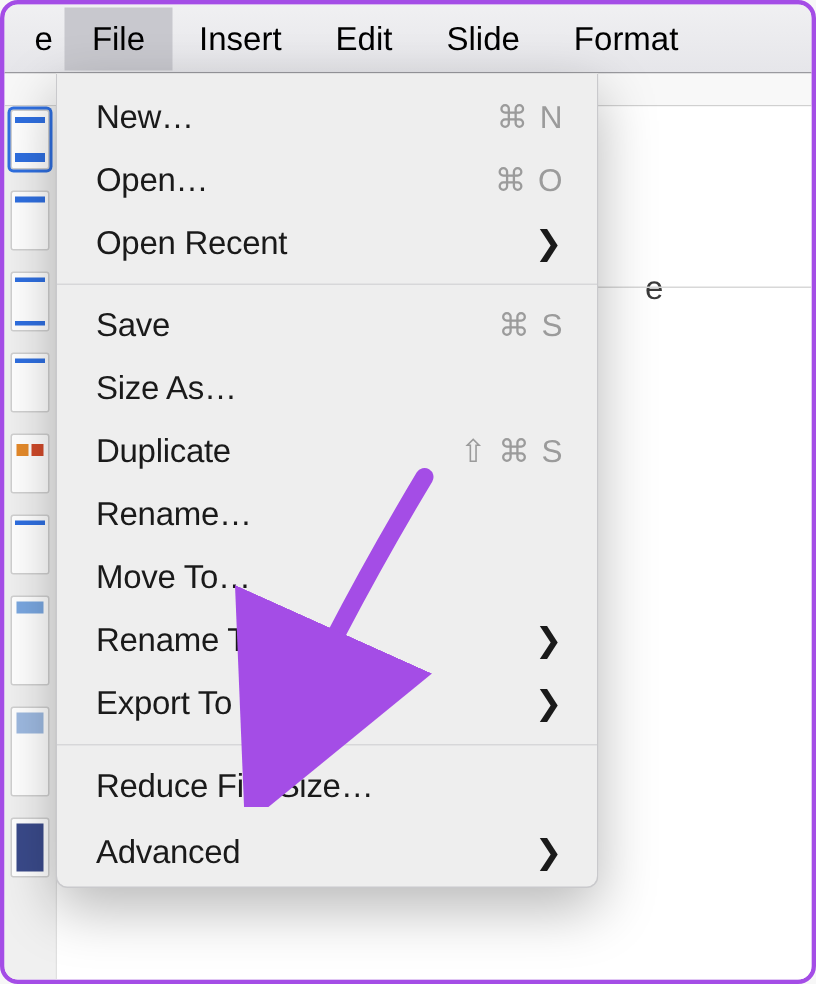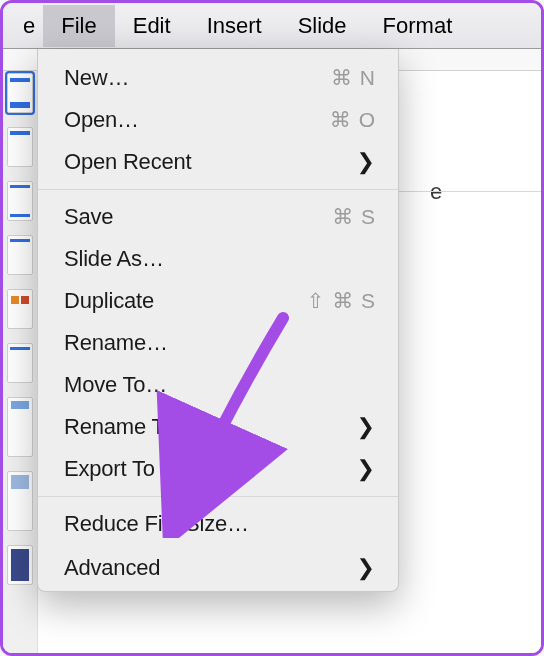--- a/index.html
+++ b/index.html
@@ -137,22 +137,22 @@
   z-index: 200;
   pointer-events: none;
 }
 </style>
 </head>
 <body>
 
 <div class="menubar">
   <span class="menubar-fragment">e</span>
   <span class="menubar-item active">File</span>
+  <span class="menubar-item">Insert</span>
   <span class="menubar-item">Edit</span>
-  <span class="menubar-item">Insert</span>
   <span class="menubar-item">Slide</span>
   <span class="menubar-item">Format</span>
 </div>
 
 <div class="toolbar-strip"></div>
 
 <div class="content-area">
   <div class="thumb-rail">
     <div class="thumb sel">
       <div class="bar" style="top:4px;height:4px;"></div>
@@ -205,21 +205,21 @@
     <span class="right chevron">❯</span>
   </div>
 
   <div class="dropdown-sep"></div>
 
   <div class="dropdown-item">
     <span class="left">Save</span>
     <span class="right">⌘ S</span>
   </div>
   <div class="dropdown-item">
-    <span class="left">Slide As…</span>
+    <span class="left">Size As…</span>
     <span class="right"></span>
   </div>
   <div class="dropdown-item">
     <span class="left">Duplicate</span>
     <span class="right">⇧ ⌘ S</span>
   </div>
   <div class="dropdown-item">
     <span class="left">Rename…</span>
     <span class="right"></span>
   </div>

